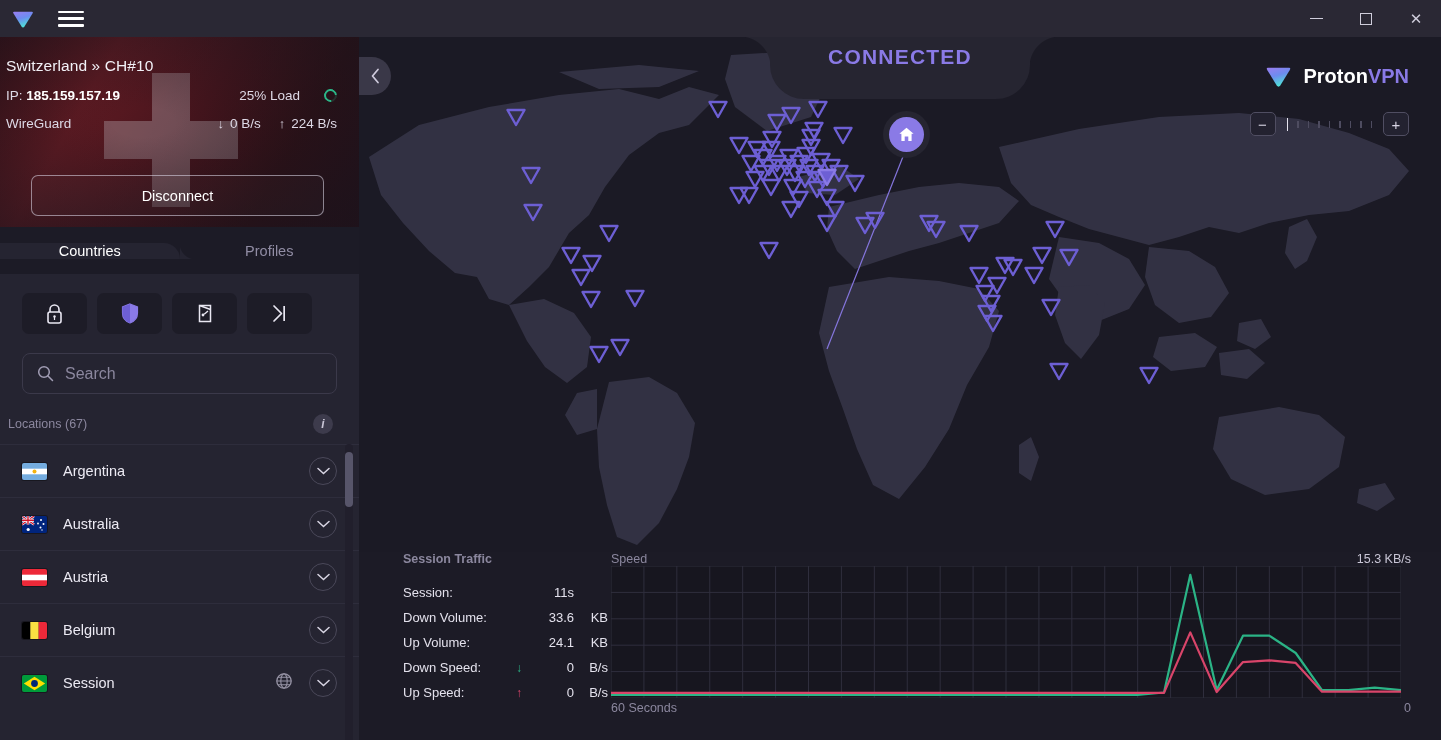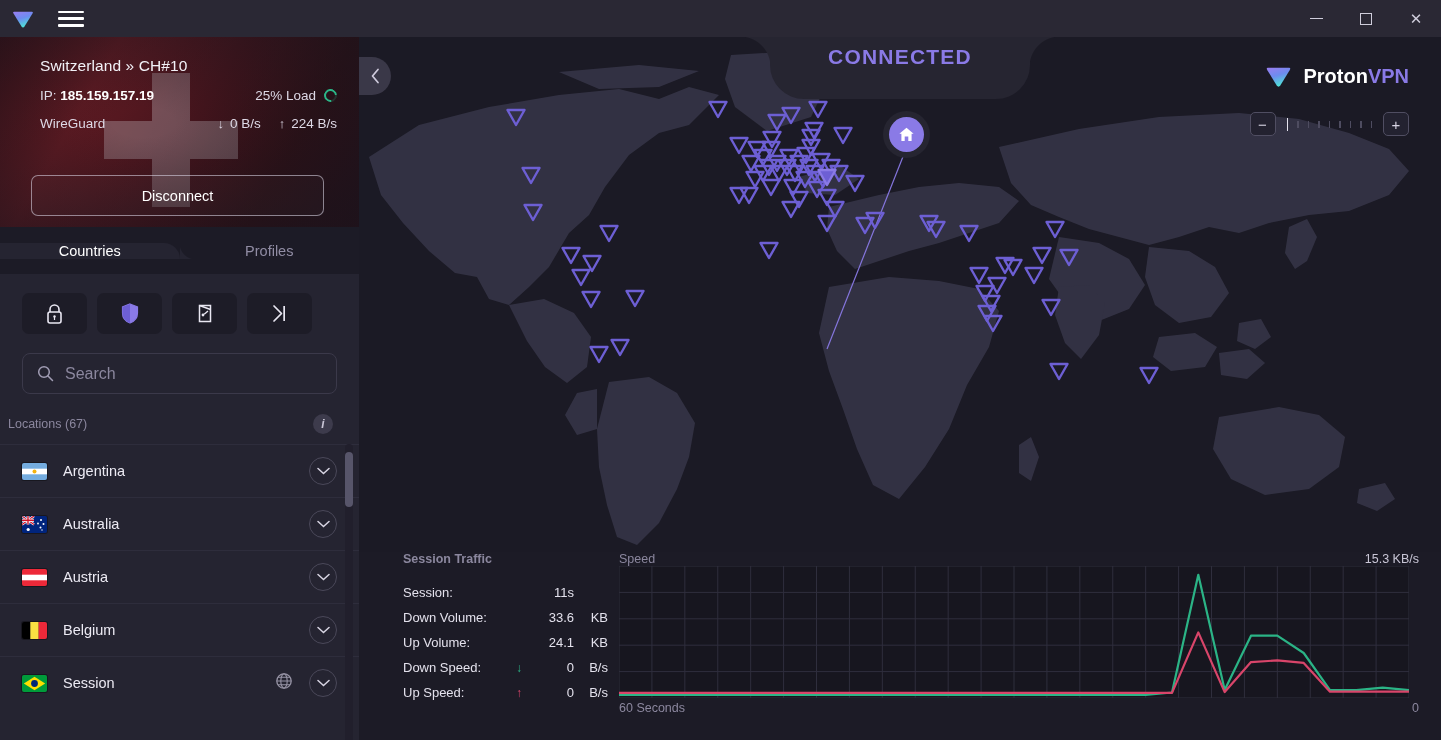--- a/index.html
+++ b/index.html
@@ -45,28 +45,28 @@
   }
   .flag-cross::before, .flag-cross::after {
     content: ""; position: absolute; background: #cfcfd6;
   }
   .flag-cross::before { left: 56px; top: 8px; width: 38px; height: 134px; }
   .flag-cross::after { left: 8px; top: 56px; width: 134px; height: 38px; }
   .card-fade {
     position: absolute; inset: 0;
     background: radial-gradient(ellipse at 40% 45%, rgba(0,0,0,0) 10%, rgba(25,20,28,.55) 85%);
   }
-  .card-body { position: relative; padding: 20px 22px 0 40px; }
+  .card-body { position: relative; padding: 20px 22px 0 6px; }
   .srv-title { color: #f2f1f7; font-size: 15.5px; letter-spacing: .1px; }
   .srv-row {
     display: flex; align-items: center; justify-content: space-between;
     margin-top: 13px; color: #ded9e6; font-size: 13.5px;
   }
   .srv-ip b { color: #fff; font-weight: bold; }
-  .load-wrap { display: flex; align-items: center; gap: 8px; }
+  .load-wrap { display: flex; align-items: center; gap: 24px; }
   .load-ring {
     width: 13px; height: 13px; border-radius: 50%;
     border: 2px solid #2bb486; border-right-color: rgba(43,180,134,.2);
     transform: rotate(38deg);
   }
   .speed-group { display: flex; gap: 18px; align-items: center; }
   .speed-item { display: flex; align-items: center; gap: 6px; }
   .arr { font-size: 13px; line-height: 1; color: #ded9e6; }
   .disconnect-btn {
     position: absolute; left: 31px; top: 138px; width: 293px; height: 41px;
@@ -214,21 +214,21 @@
   .sess-panel { position: absolute; left: 44px; top: 0; width: 215px; }
   .sess-title { color: #8b879e; font-size: 12.5px; font-weight: bold; margin-bottom: 14px; }
   .sess-row {
     display: flex; align-items: center; height: 25px; color: #e3e1ec; font-size: 13px;
   }
   .sess-label { width: 105px; }
   .sess-arrow { width: 22px; text-align: center; font-size: 12px; }
   .sess-val { width: 44px; text-align: right; }
   .sess-unit { width: 34px; text-align: right; padding-left: 10px; }
 
-  .graph-wrap { position: absolute; left: 260px; top: 0; width: 800px; height: 175px; }
+  .graph-wrap { position: absolute; left: 252px; top: 0; width: 800px; height: 175px; }
   .graph-top { display: flex; justify-content: space-between; color: #8b879e; font-size: 12.5px; }
   .graph-top .right { color: #c9c6d6; }
   .graph-bot { display: flex; justify-content: space-between; color: #8b879e; font-size: 12.5px; margin-top: 3px; }
   .graph-canvas { width: 790px; height: 132px; display: block; }
 </style>
 </head>
 <body>
 
 <div id="app">
 

